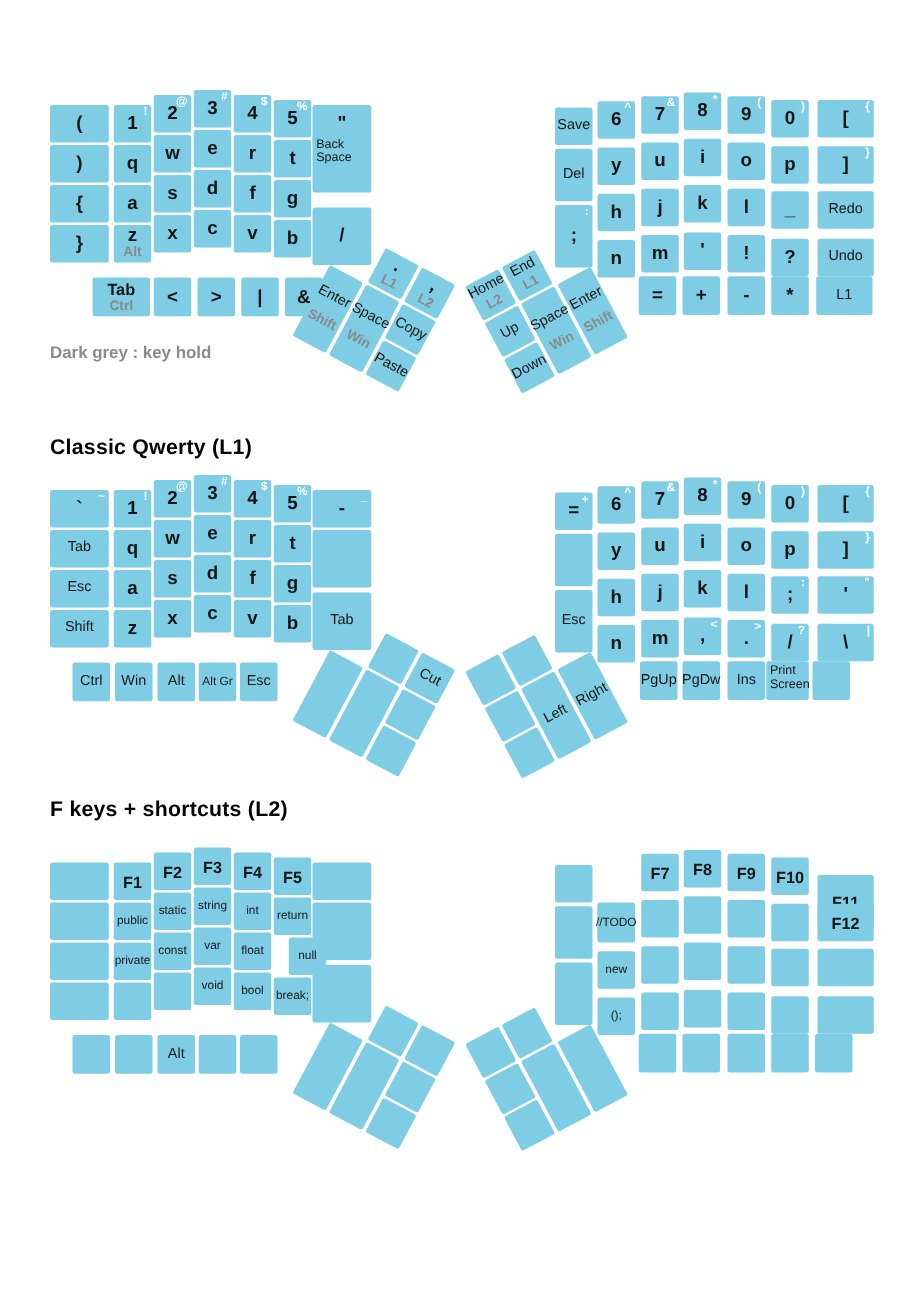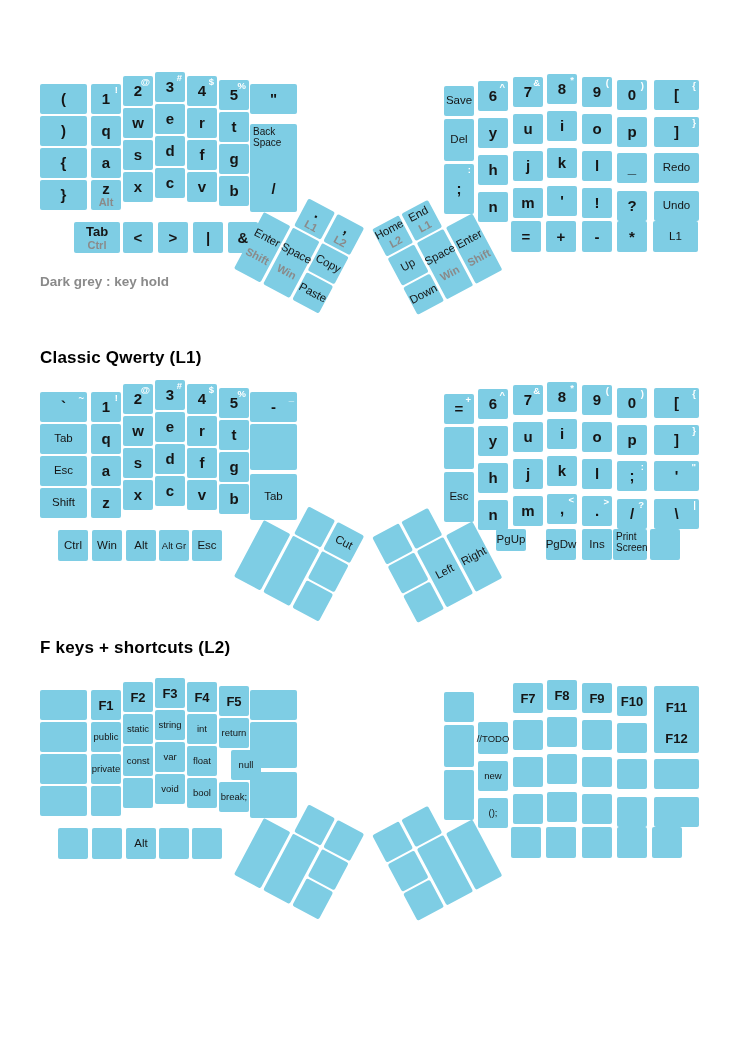--- a/index.html
+++ b/index.html
@@ -67,21 +67,21 @@
     </div>
     <div class="key" style="left: 155px; top: 104px; width: 30px; height: 30px;">
       <span class="m ch">e</span>
     </div>
     <div class="key" style="left: 187px; top: 108px; width: 30px; height: 30px;">
       <span class="m ch">r</span>
     </div>
     <div class="key" style="left: 219px; top: 112px; width: 30px; height: 30px;">
       <span class="m ch">t</span>
     </div>
-    <div class="key tl" style="left: 250px; top: 124px; width: 47px; height: 46px;">
+    <div class="key tl" style="left: 250px; top: 108px; width: 47px; height: 46px;">
       <span class="m two">Back
 Space</span>
     </div>
     <div class="key" style="left: 40px; top: 148px; width: 47px; height: 30px;">
       <span class="m ch">{</span>
     </div>
     <div class="key" style="left: 91px; top: 148px; width: 30px; height: 30px;">
       <span class="m ch">a</span>
     </div>
     <div class="key" style="left: 123px; top: 140px; width: 30px; height: 30px;">
@@ -473,21 +473,21 @@
       <span class="s">&gt;</span>
     </div>
     <div class="key" style="left: 617px; top: 499px; width: 30px; height: 30px;">
       <span class="m ch">/</span>
       <span class="s">?</span>
     </div>
     <div class="key" style="left: 654px; top: 499px; width: 45px; height: 30px;">
       <span class="m ch">\</span>
       <span class="s">|</span>
     </div>
-    <div class="key" style="left: 496px; top: 529px; width: 30px; height: 22px;">
+    <div class="key" style="left: 512px; top: 529px; width: 30px; height: 31px;">
       <span class="m word">PgUp</span>
     </div>
     <div class="key" style="left: 546px; top: 529px; width: 30px; height: 31px;">
       <span class="m word">PgDw</span>
     </div>
     <div class="key" style="left: 582px; top: 529px; width: 30px; height: 31px;">
       <span class="m word">Ins</span>
     </div>
     <div class="key tl" style="left: 613px; top: 529px; width: 34px; height: 31px;">
       <span class="m two">Print
@@ -595,21 +595,21 @@
     </div>
     <div class="key" style="left: 547px; top: 680px; width: 30px; height: 30px;">
       <span class="m fk">F8</span>
     </div>
     <div class="key" style="left: 582px; top: 683px; width: 30px; height: 30px;">
       <span class="m fk">F9</span>
     </div>
     <div class="key" style="left: 617px; top: 686px; width: 30px; height: 30px;">
       <span class="m fk">F10</span>
     </div>
-    <div class="key" style="left: 654px; top: 686px; width: 45px; height: 42px;">
+    <div class="key" style="left: 654px; top: 700px; width: 45px; height: 42px;">
       <span class="m fk">F11</span>
     </div>
     <div class="key" style="left: 444px; top: 725px; width: 30px; height: 42px;"></div>
     <div class="key" style="left: 478px; top: 724px; width: 30px; height: 30px;">
       <span class="m sm">//TODO</span>
     </div>
     <div class="key" style="left: 513px; top: 720px; width: 30px; height: 30px;"></div>
     <div class="key" style="left: 547px; top: 717px; width: 30px; height: 30px;"></div>
     <div class="key" style="left: 582px; top: 720px; width: 30px; height: 30px;"></div>
     <div class="key" style="left: 617px; top: 723px; width: 30px; height: 30px;"></div>

